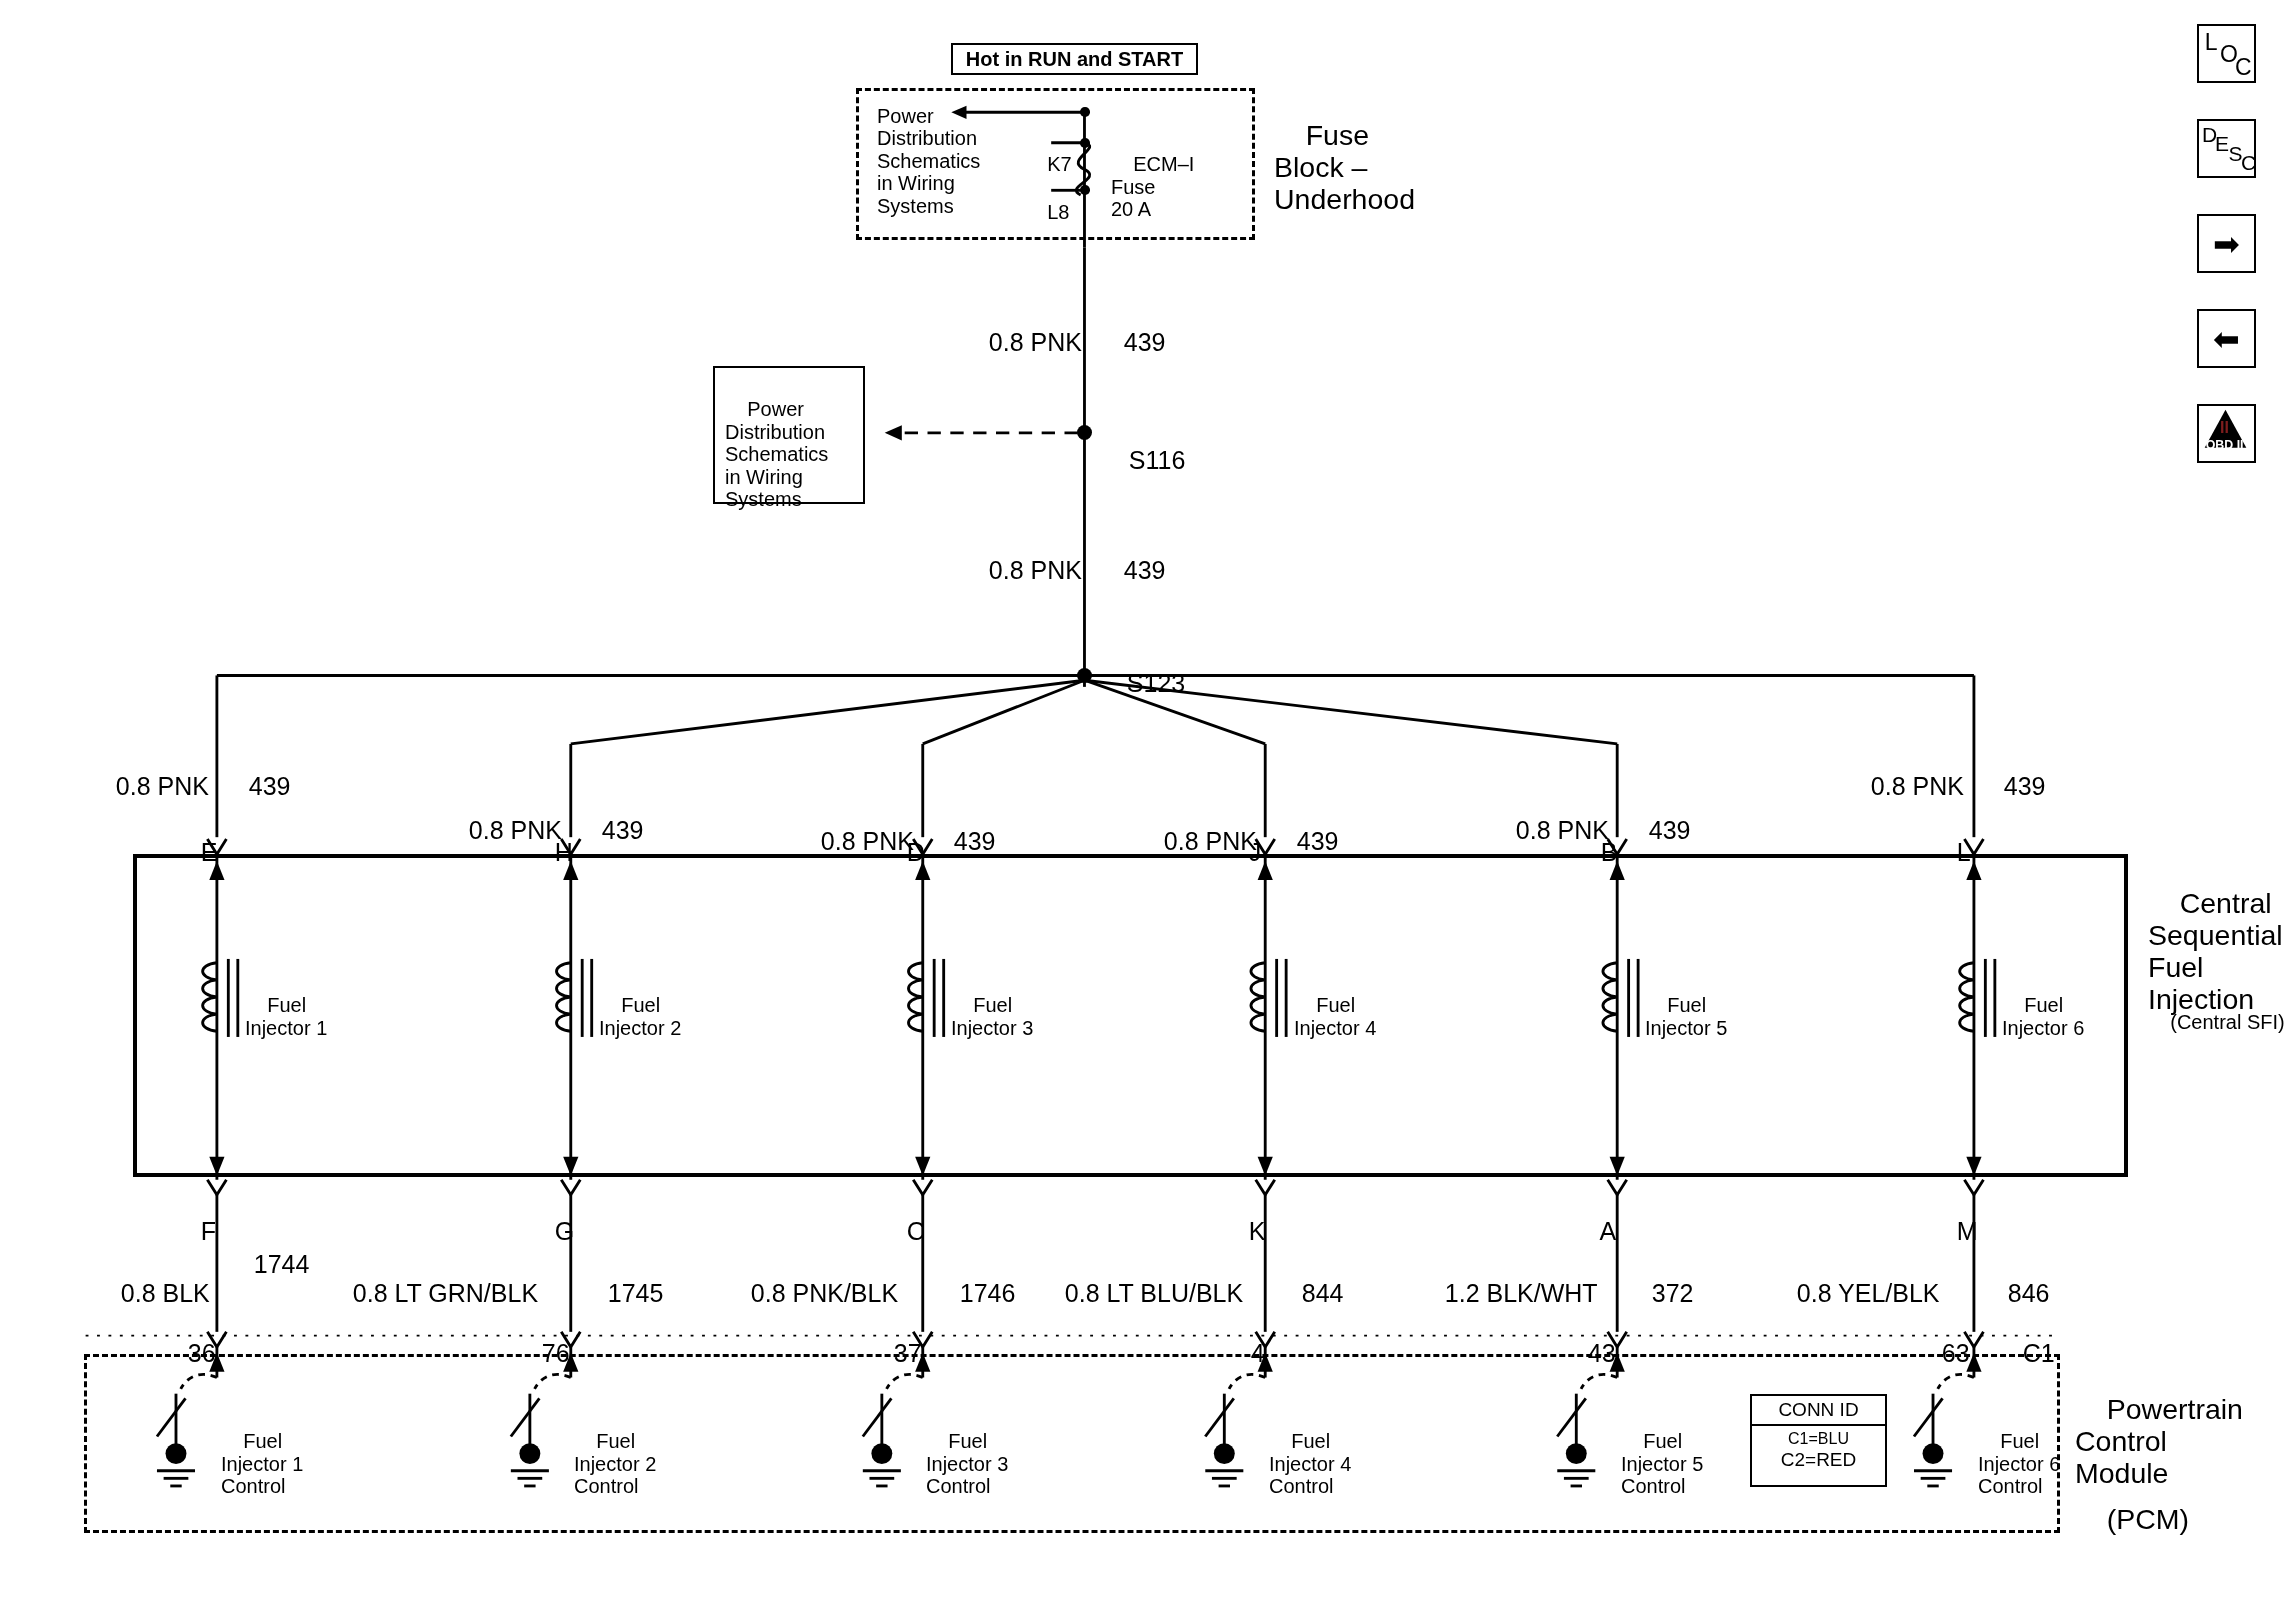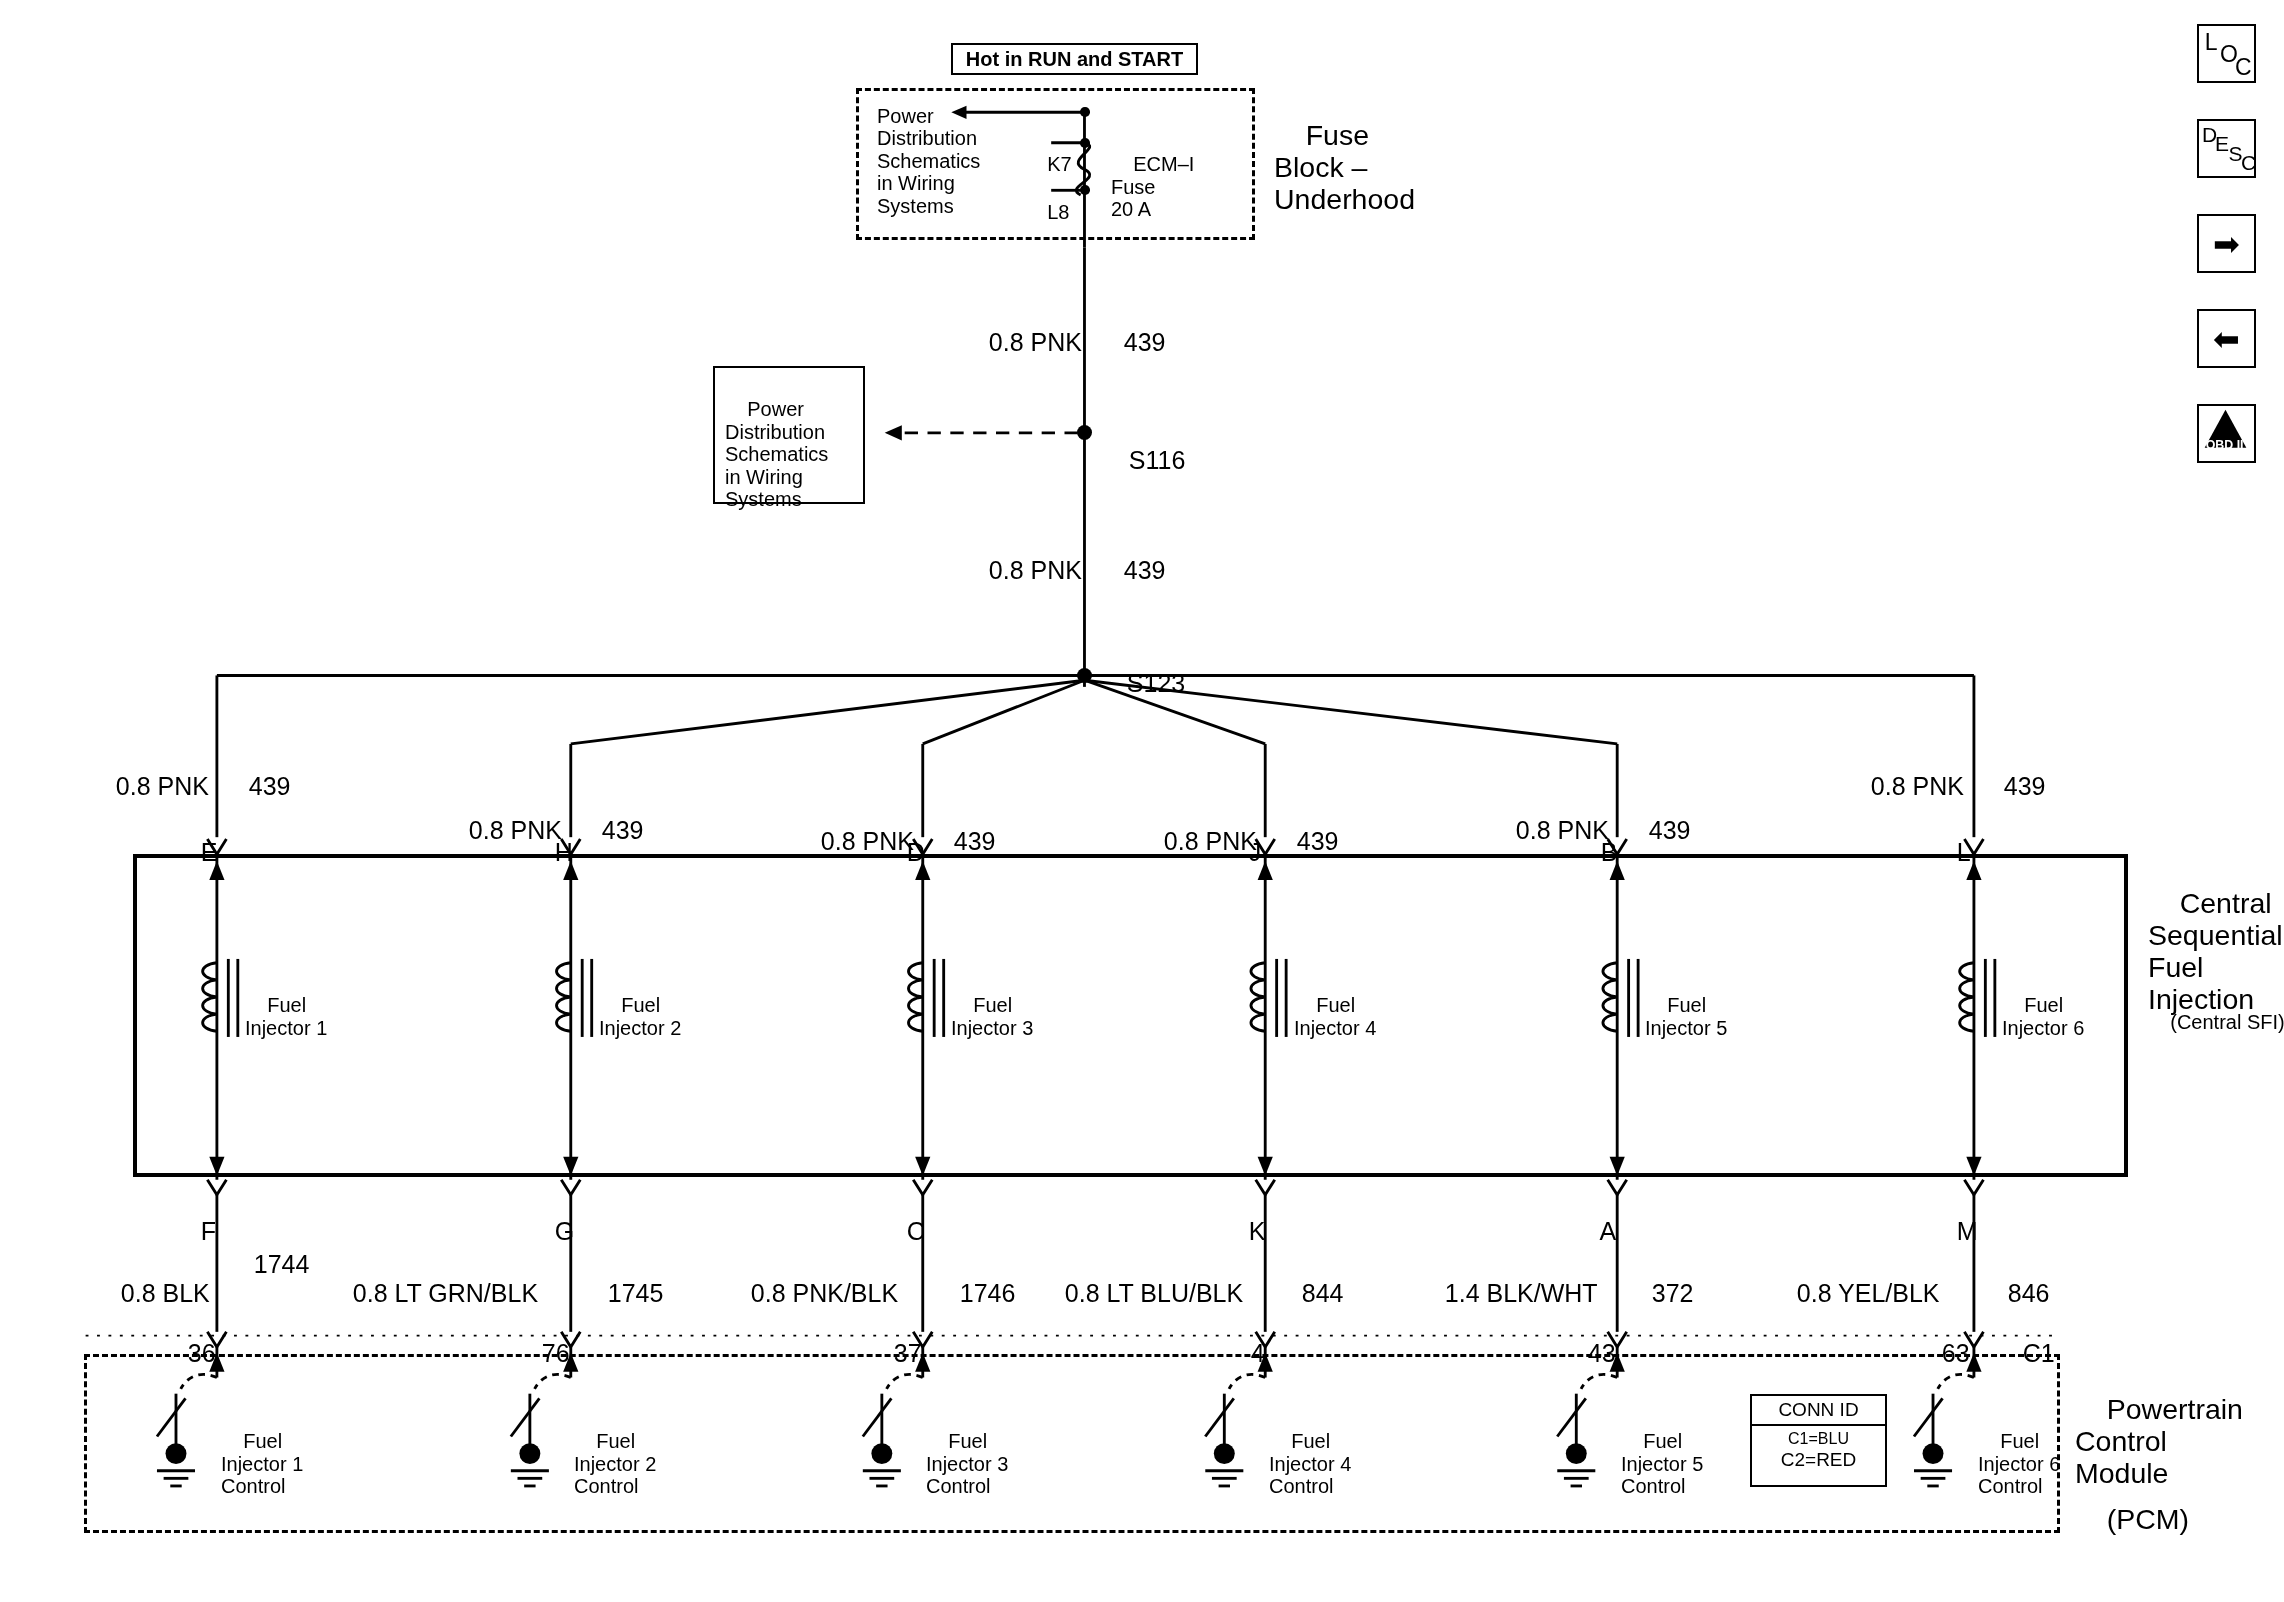--- a/index.html
+++ b/index.html
@@ -446,21 +446,21 @@
     <span>0.8 PNK/BLK</span></div>
   <div class="txt lbl-26" style="left:932px; top:1251px;">
     <span>1746</span></div>
 
   <div class="txt lbl-26" style="left:1037px; top:1251px;">
     <span>0.8 LT BLU/BLK</span></div>
   <div class="txt lbl-26" style="left:1274px; top:1251px;">
     <span>844</span></div>
 
   <div class="txt lbl-26" style="left:1417px; top:1251px;">
-    <span>1.4 BLK/WHT</span></div>
+    <span>1.2 BLK/WHT</span></div>
   <div class="txt lbl-26" style="left:1624px; top:1251px;">
     <span>372</span></div>
 
   <div class="txt lbl-26" style="left:1769px; top:1251px;">
     <span>0.8 YEL/BLK</span></div>
   <div class="txt lbl-26" style="left:1980px; top:1251px;">
     <span>846</span></div>
 
   <div class="txt lbl-26" style="left:160px; top:1311px;">
     <span>36</span></div>
@@ -551,21 +551,21 @@
       <span>⬅</span>
       </div>
   </div>
 
   <div class="nav-btn" style="left:2197px; top:404px; width:59px; height:59px; background:#fff;">
     <div style="position:absolute; left:0; top:0; width:100%; height:59px;">
       <svg width="53" height="53" viewBox="0 0 56 56">
         <polygon points="28,4 50,44 6,44" fill="#000"></polygon>
       </svg>
     </div>
-    <div style="position:absolute; left:21px; top:13.3px; font-size:16px; color:#000000; font-weight:bold;">
+    <div style="position:absolute; left:21px; top:13.3px; font-size:16px; color:#7f1d1d; font-weight:bold;">
       <span>II</span></div>
     <div style="position:absolute; left:6.7px; top:32px; font-size:12.4px; color:#fff; font-weight:bold;">
       <span>OBD II</span></div>
   </div>
 
   <div class="bottom-rule" style="top:1586px;"></div>
 
 </div>
 
 

